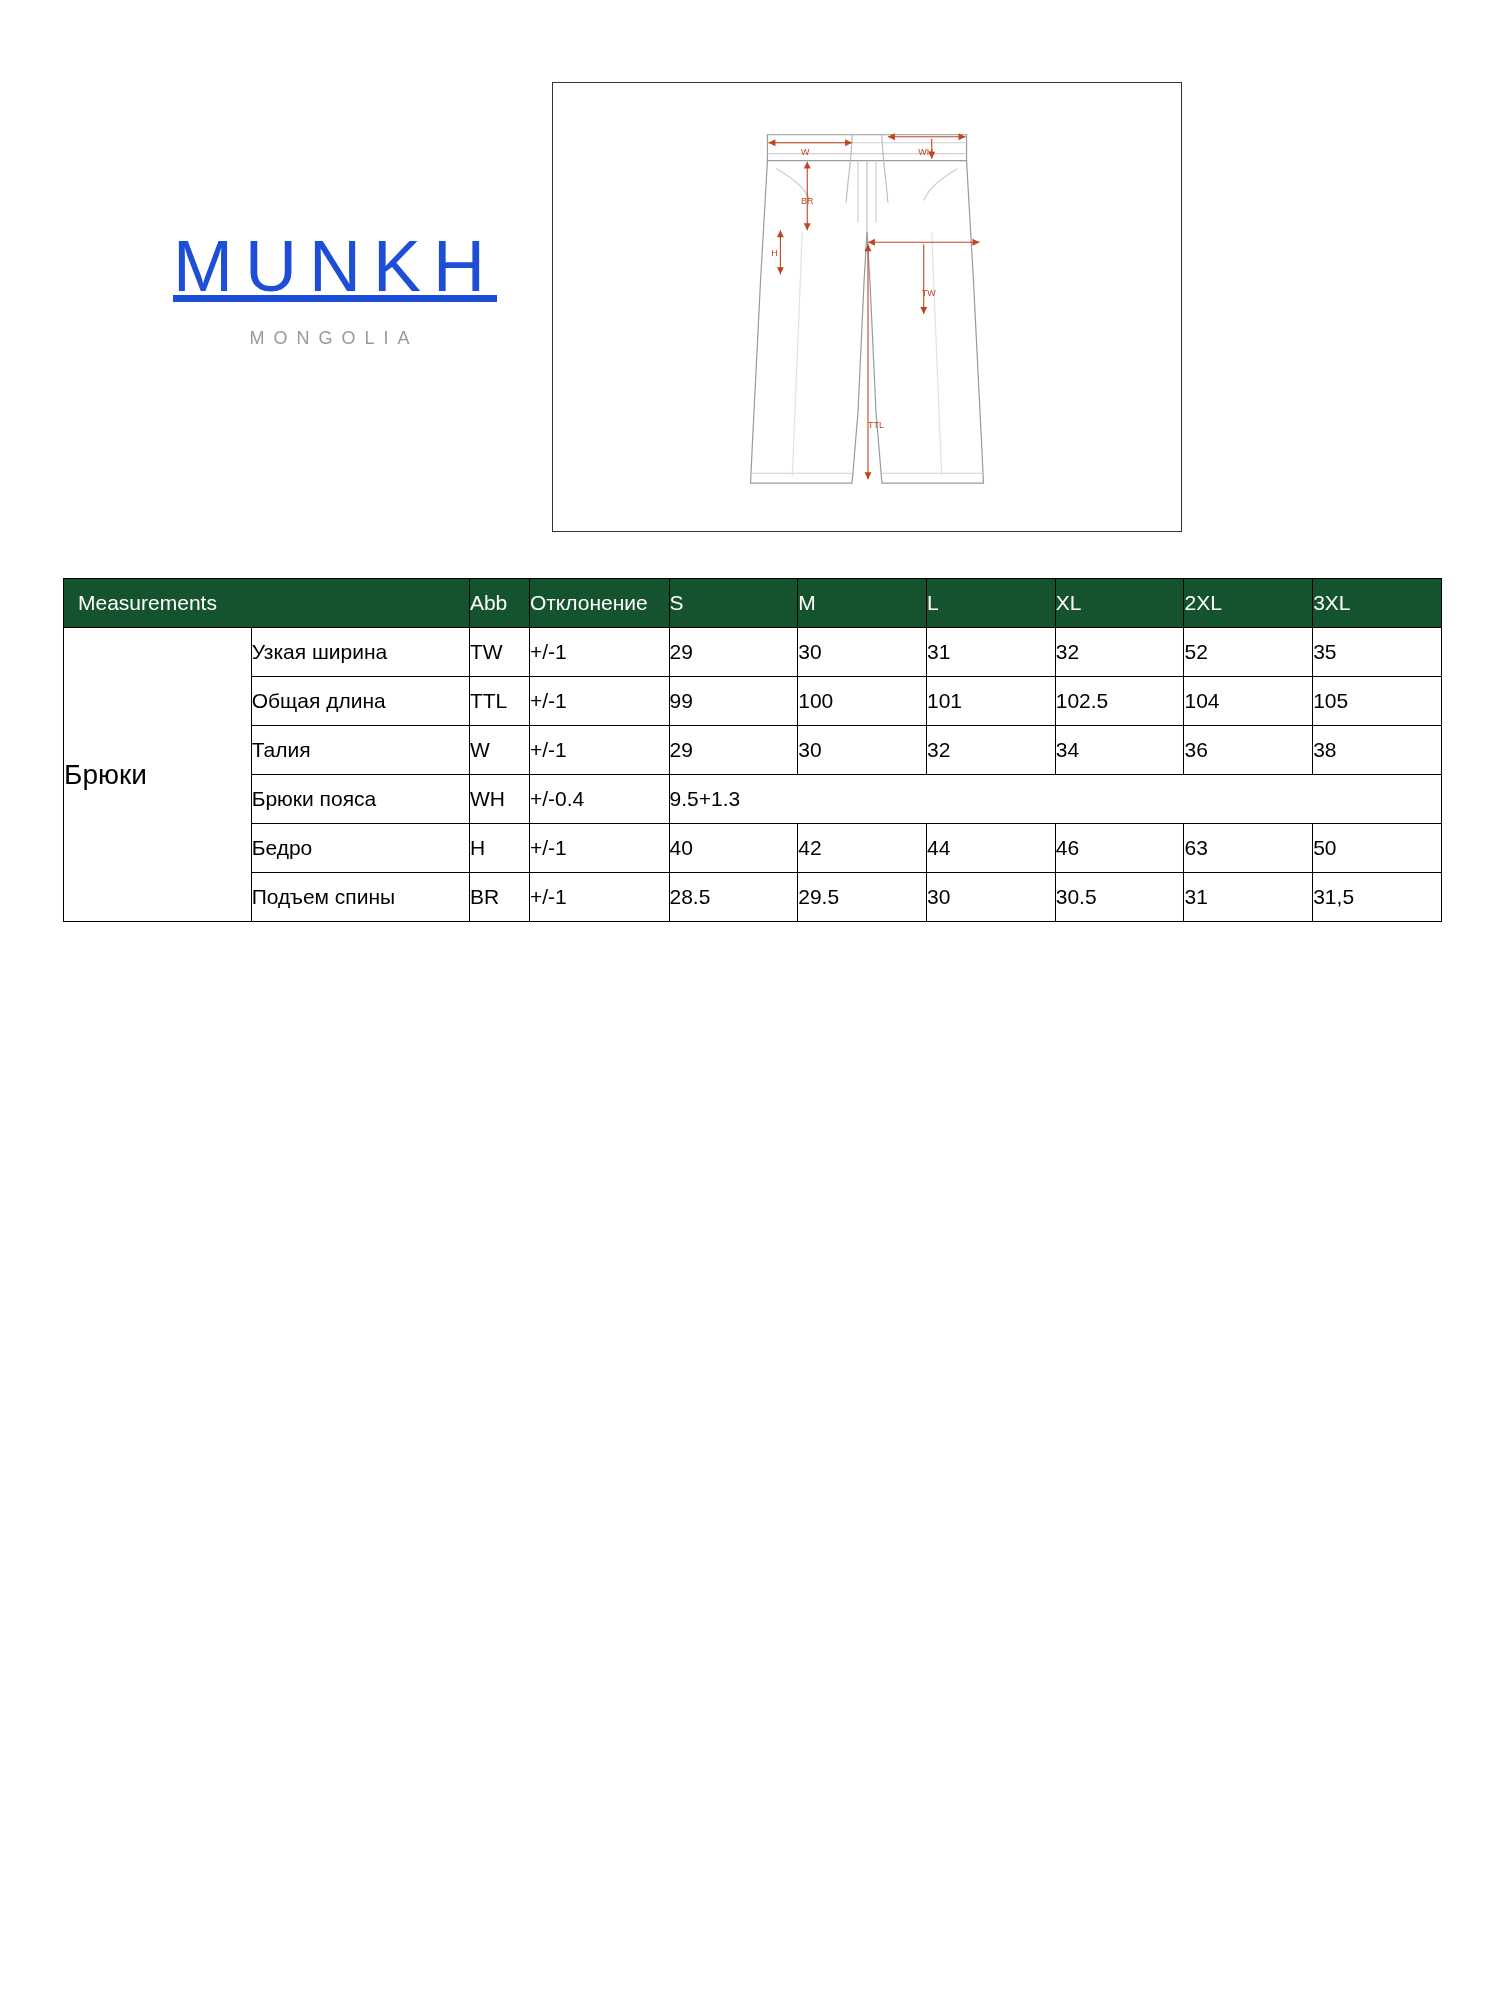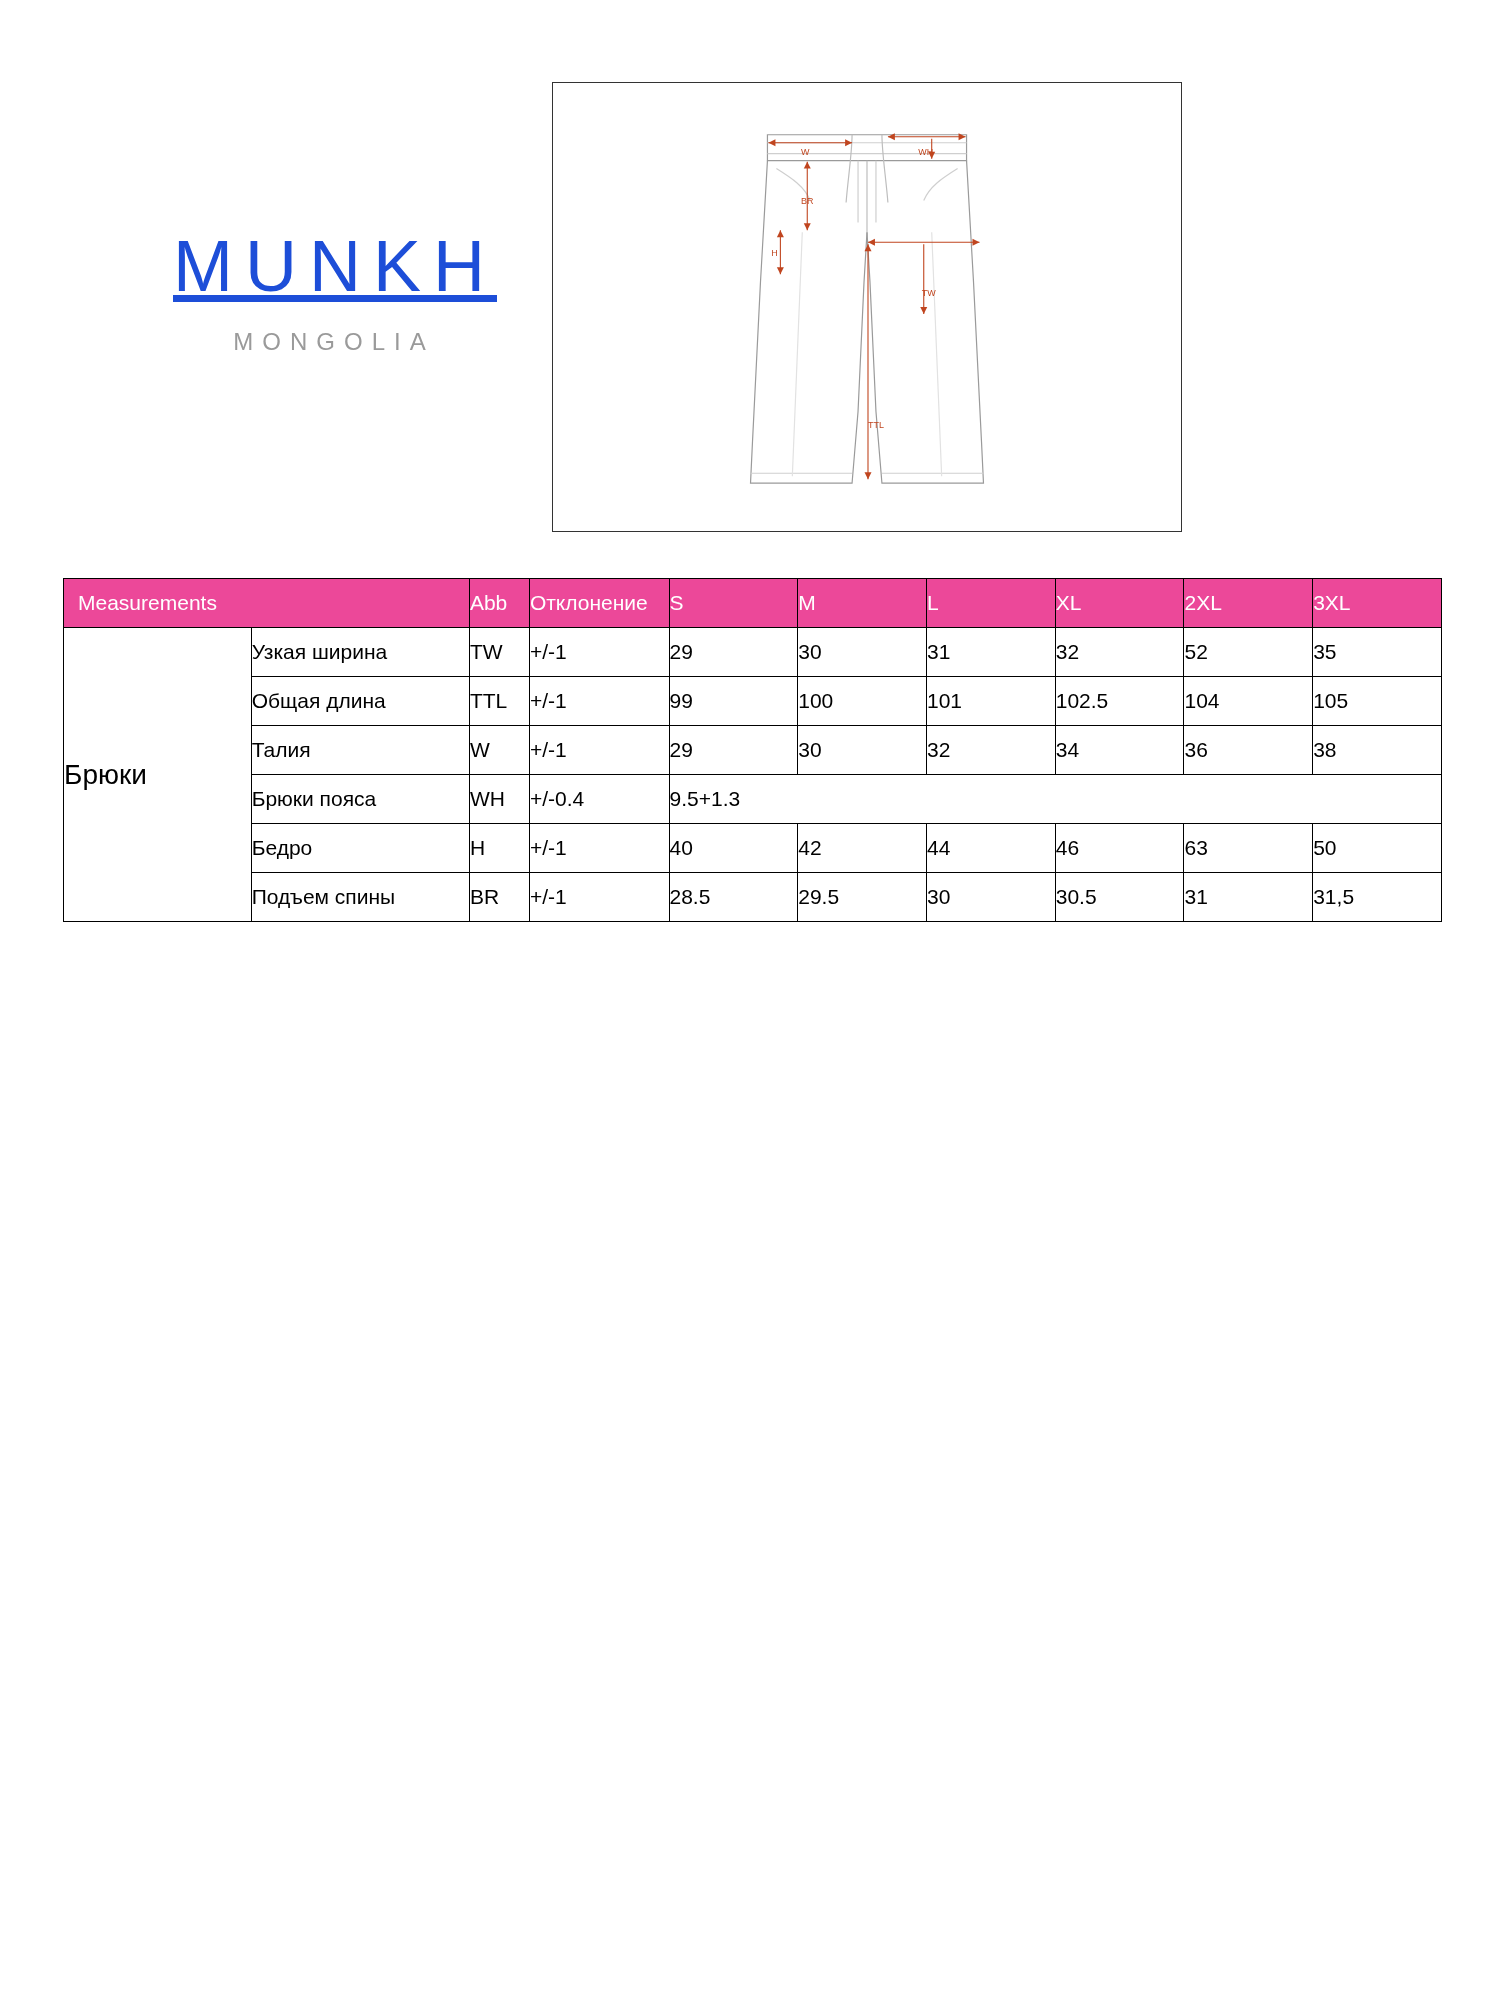--- a/index.html
+++ b/index.html
@@ -33,21 +33,21 @@
     font-size: 72px;
     letter-spacing: 12px;
     color: #1d4ed8;
     font-weight: 400;
     line-height: 1;
     padding-left: 10px;
     text-decoration: underline;
   }
   .brand-sub {
     margin-top: 26px;
-    font-size: 24px;
+    font-size: 18px;
     letter-spacing: 9px;
     color: #9a9a9a;
     font-weight: 400;
     padding-left: 8px;
   }
 
   .drawing-box {
     position: absolute;
     left: 552px;
     top: 82px;
@@ -79,21 +79,21 @@
   table.size-table th,
   table.size-table td {
     border: 1px solid #000;
     padding: 0;
     height: 48px;
     text-align: left;
     vertical-align: middle;
     font-weight: 400;
   }
   thead th {
-    background: #ec4899;
+    background: #14532d;
     color: #fff;
     border-color: #000;
     font-weight: 400;
     height: 44px;
   }
   thead th.th-meas {
     text-align: left;
     padding-left: 14px;
   }
   td.cat-cell {

